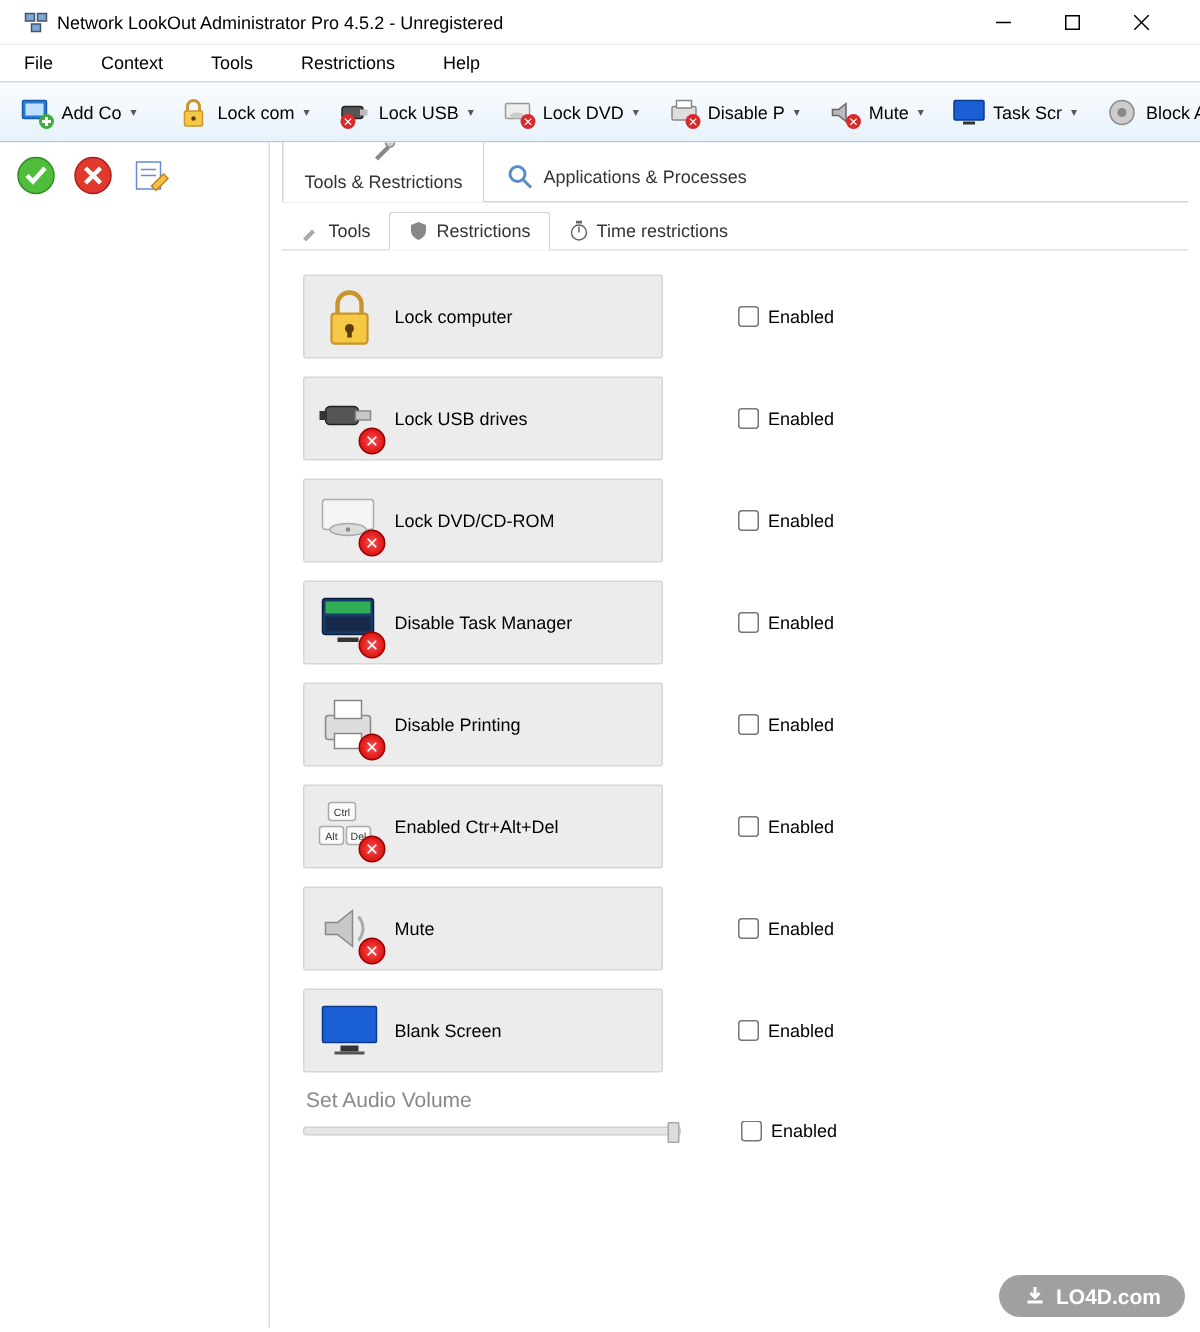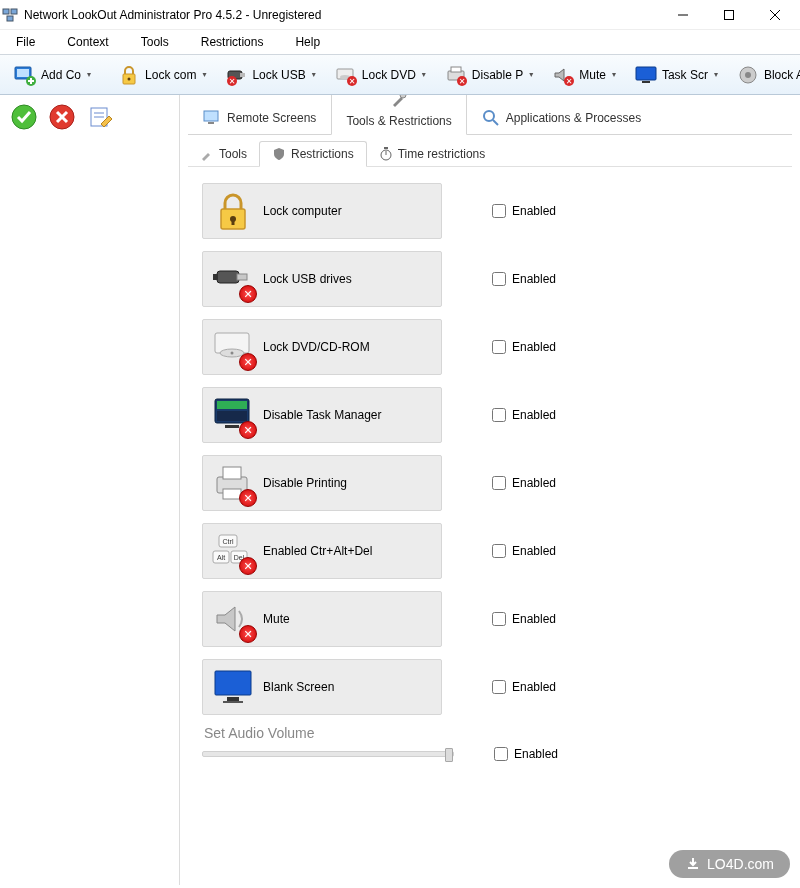--- a/index.html
+++ b/index.html
@@ -1,19 +1,19 @@
 <!DOCTYPE html>
 <html><head>
 <meta charset="utf-8">
 <style>
 * { box-sizing: border-box; margin: 0; padding: 0; }
 body { font-family: "Segoe UI", Tahoma, sans-serif; font-size: 12px; background: #fff; width: 800px; height: 888px; overflow: hidden; position: relative; }
 
 
-.titlebar { height: 30px; display: flex; align-items: center; padding: 0 2px; background: #fff; border-bottom: 1px solid #eee; }
+.titlebar { height: 30px; display: flex; align-items: center; padding: 0 16px; background: #fff; border-bottom: 1px solid #eee; }
 .titlebar .app-icon { width: 16px; height: 16px; margin-right: 6px; }
 .titlebar .title { flex: 1; color: #000; font-size: 12px; }
 .titlebar .win-controls { display: flex; gap: 0; }
 .titlebar .win-btn { width: 46px; height: 30px; display: flex; align-items: center; justify-content: center; font-size: 14px; color: #000; }
 
 
 .menubar { height: 24px; display: flex; align-items: center; padding: 0 6px; gap: 12px; background: #fff; }
 .menubar .menu-item { padding: 3px 10px; font-size: 12px; }
 
 
@@ -52,21 +52,21 @@
 .rest-check { margin-left: 22px; display: flex; align-items: center; gap: 6px; padding-left: 28px; }
 .rest-check input { width: 14px; height: 14px; }
 
 .audio-row { margin-top: 4px; }
 .audio-label { font-size: 14px; color: #888; margin-bottom: 6px; margin-left: 2px;}
 .slider-row { display: flex; align-items: center; }
 .slider { width: 252px; height: 6px; background: #e6e6e6; border: 1px solid #d0d0d0; border-radius: 2px; position: relative; }
 .slider .thumb { position: absolute; right: 0; top: -4px; width: 8px; height: 14px; background: #dcdcdc; border: 1px solid #a8a8a8; border-radius: 1px; }
 
 
-.watermark { position: absolute; bottom: 10px; right: 10px; background: rgba(120,120,120,0.7); color: #fff; padding: 6px 16px; border-radius: 16px; font-size: 14px; font-weight: 400; display: flex; align-items: center; gap: 6px; }
+.watermark { position: absolute; bottom: 10px; right: 10px; background: rgba(120,120,120,0.7); color: #fff; padding: 6px 16px; border-radius: 16px; font-size: 14px; font-weight: 700; display: flex; align-items: center; gap: 6px; }
 
 
 .lock-badge, .x-badge { position: absolute; bottom: -2px; right: -2px; width: 18px; height: 18px; border-radius: 50%; display: flex; align-items: center; justify-content: center; font-size: 11px; color: #fff; }
 .x-badge { background: radial-gradient(#ff4d4d,#cc0000); border: 1px solid #990000; }
 
 svg { display: block; }
 </style>
 </head>
 <body>
 
@@ -224,29 +224,20 @@
             <line x1="7" y1="13" x2="17" y2="13" stroke="#6a8bcf"></line>
             <path d="M14 20 l8 -8 l3 3 l-8 8 z" fill="#f5c04a" stroke="#b88520"></path>
           </svg>
         </div>
     </div>
   </div>
 
   <div class="content">
 
     <div class="tabs1">
-      <div class="tab1">
-        <span class="ti">
-            <svg width="18" height="18">
-              <rect x="1" y="2" width="14" height="10" fill="#bfe0ff" stroke="#5a8dc8"></rect>
-              <rect x="5" y="13" width="6" height="2" fill="#888"></rect>
-            </svg>
-          </span>
-        <span>Remote Screens</span>
-      </div>
       <div class="tab1 active">
         <span class="ti">
             <svg width="18" height="18">
               <path d="M3 15 l8 -8 l2 2 l-8 8 z" fill="#888"></path>
               <circle cx="13" cy="5" r="3" fill="#ccc" stroke="#888"></circle>
             </svg>
           </span>
         <span>Tools &amp; Restrictions</span>
       </div>
       <div class="tab1">

